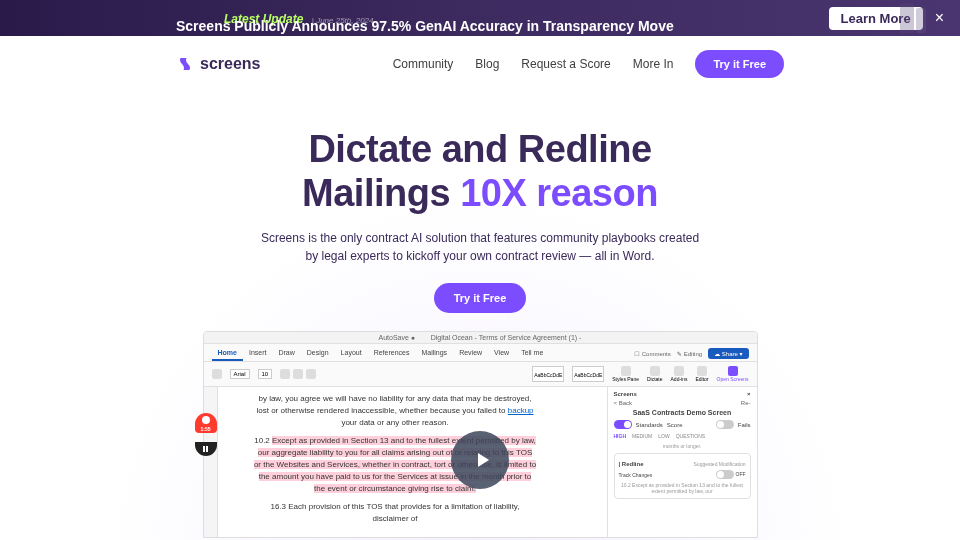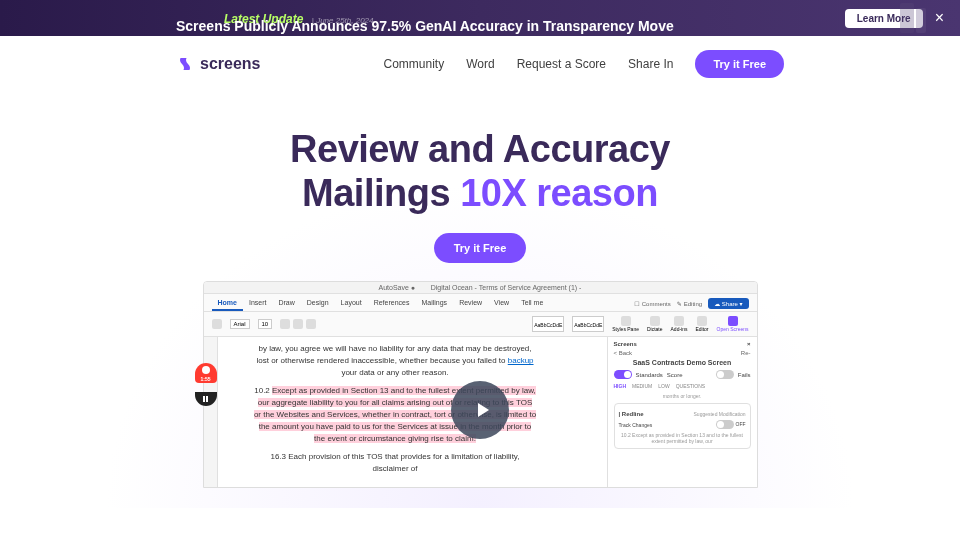--- a/index.html
+++ b/index.html
@@ -3,21 +3,21 @@
 <meta charset="utf-8">
 <style>
 * { margin: 0; padding: 0; box-sizing: border-box; }
 body { font-family: -apple-system, BlinkMacSystemFont, 'Segoe UI', sans-serif; background: #fff; width: 960px; height: 540px; overflow: hidden; position: relative; }
 
 
 .banner { background: linear-gradient(90deg, #2a1a4a 0%, #3d2a5f 50%, #4a3570 100%); height: 36px; display: flex; align-items: center; padding: 0 16px 0 176px; position: relative; }
 .banner-tag { color: #b8ff66; font-size: 12px; font-style: italic; font-weight: 600; padding-left: 48px; }
 .banner-date { color: rgba(255,255,255,0.5); font-size: 8px; margin-left: 4px; font-style: italic; }
 .banner-text { color: #fff; font-size: 14px; font-weight: 700; margin-left: 0; position: absolute; left: 176px; top: 18px; }
-.banner-btn { background: #fff; color: #3a2a5a; border: none; border-radius: 4px; padding: 4px 12px; font-size: 10px; font-weight: 600; margin-left: auto; cursor: pointer; }
+.banner-btn { background: #fff; color: #3a2a5a; border: none; border-radius: 4px; padding: 4px 12px; font-size: 13px; font-weight: 600; margin-left: auto; cursor: pointer; }
 .banner-close { color: #fff; font-size: 16px; margin-left: 12px; cursor: pointer; background: none; border: none; }
 .banner-deco { position: absolute; right: 30px; top: 0; width: 80px; height: 36px; opacity: 0.3; }
 
 
 .header { display: flex; align-items: center; padding: 14px 176px; background: #fff; }
 .logo { display: flex; align-items: center; gap: 6px; }
 .logo-icon { width: 18px; height: 18px; }
 .logo-text { color: #3a2a5a; font-size: 16px; font-weight: 700; }
 .nav { display: flex; align-items: center; gap: 22px; margin-left: auto; }
 .nav-link { color: #404040; font-size: 12px; font-weight: 500; text-decoration: none; cursor: pointer; }
@@ -99,32 +99,33 @@
 
 <div class="header">
   <div class="logo">
     <svg class="logo-icon" viewBox="0 0 24 24">
         <path d="M6 4 Q4 8 8 12 Q12 16 10 20 L18 20 Q20 16 16 12 Q12 8 14 4 Z" fill="#7c4dff"></path>
       </svg>
     <span class="logo-text">screens</span>
   </div>
   <nav class="nav">
     <a class="nav-link">Community</a>
-    <a class="nav-link">Word</a>
+    <a class="nav-link">Blog</a>
     <a class="nav-link">Request a Score</a>
-    <a class="nav-link">Share In</a>
+    <a class="nav-link">More In</a>
     <button class="nav-cta">Try it Free</button>
   </nav>
 </div>
 
 <div class="hero">
   <h1 class="hero-title">
-    <span>Review and Accuracy</span><br>
+    <span>Dictate and Redline</span><br>
     <span>Mailings </span><span class="accent">10X reason</span>
   </h1>
+  <p class="hero-sub">Screens is the only contract AI solution that features community playbooks created by legal experts to kickoff your own contract review — all in Word.</p>
   <button class="hero-cta">Try it Free</button>
 
   
   <div class="video-wrap">
     <div class="rec-badge">
       <div class="rec-dot"></div>
       <div class="rec-time">1:55</div>
     </div>
     <div class="rec-pause" style="position:absolute;left:-8px;top:112px">
       <div class="rec-pause-ico">

